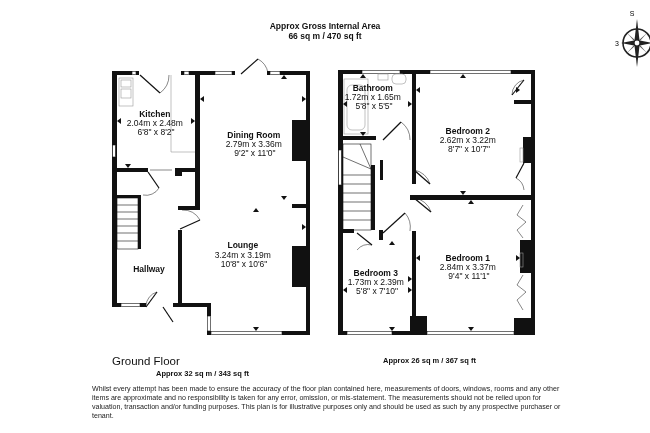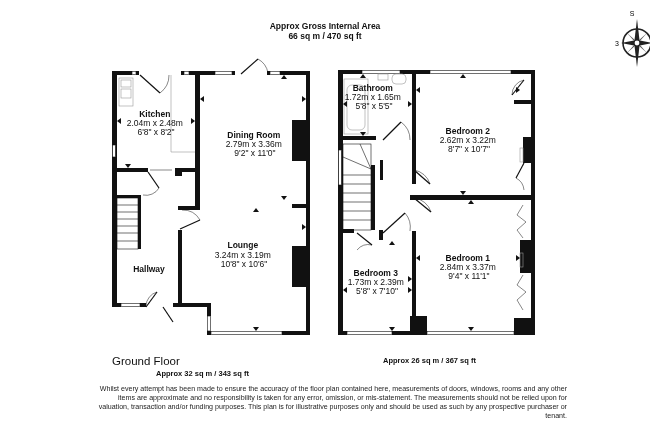--- a/index.html
+++ b/index.html
@@ -5,21 +5,21 @@
   html, body { margin: 0; padding: 0; background: #ffffff; }
   body { width: 650px; height: 433px; position: relative; overflow: hidden; font-family: "Liberation Sans", sans-serif; color: #111; }
   .title { position: absolute; left: 0; width: 650px; top: 21px; text-align: center; font-size: 8.5px; font-weight: bold; line-height: 10px; }
   .compass { position: absolute; left: 610px; top: 3px; width: 45px; height: 65px; }
   .plan { position: absolute; left: 0; top: 0; width: 650px; height: 433px; }
   .room-label { font-family: "Liberation Sans", sans-serif; font-size: 8.5px; text-anchor: middle; fill: #111; }
   .room-name { font-weight: bold; }
   .floor-block { position: absolute; }
   .floor-name { font-size: 11.5px; line-height: 13px; }
   .floor-area { font-size: 7.5px; font-weight: bold; line-height: 11px; margin-left: 44px; }
-  .disclaimer { position: absolute; left: 92px; top: 385px; width: 475px; text-align: right; font-size: 7.1px; line-height: 9px; color: #222; }
+  .disclaimer { position: absolute; left: 92px; top: 385px; width: 475px; text-align: left; font-size: 7.1px; line-height: 9px; color: #222; }
 </style>
 </head>
 <body>
 
 <div class="title">
   <div>Approx Gross Internal Area</div>
   <div>66 sq m / 470 sq ft</div>
 </div>
 
 <svg class="compass" viewBox="0 0 45 65">

